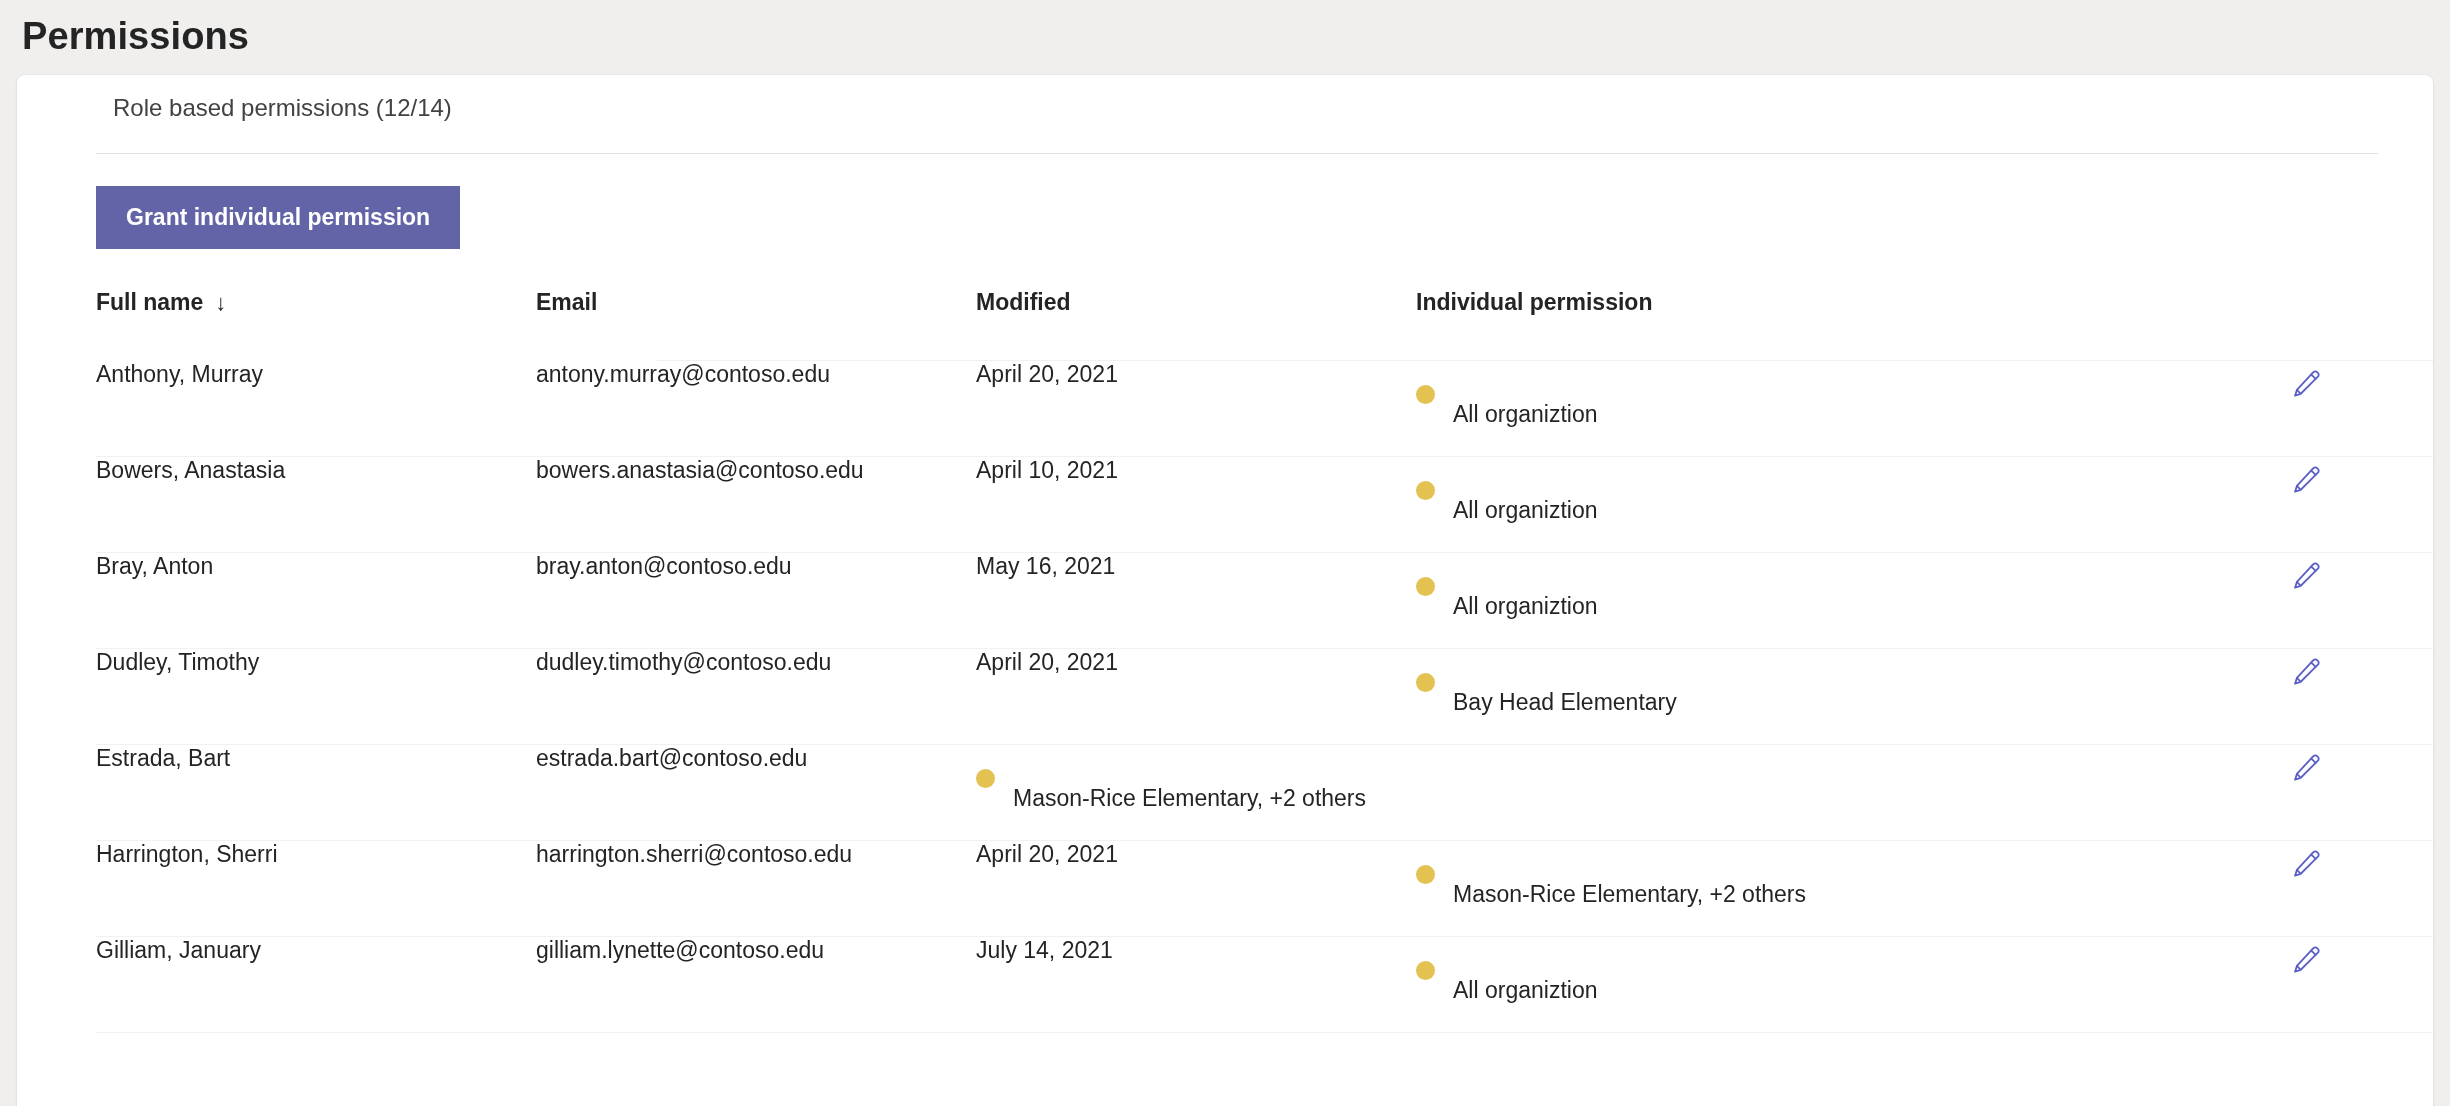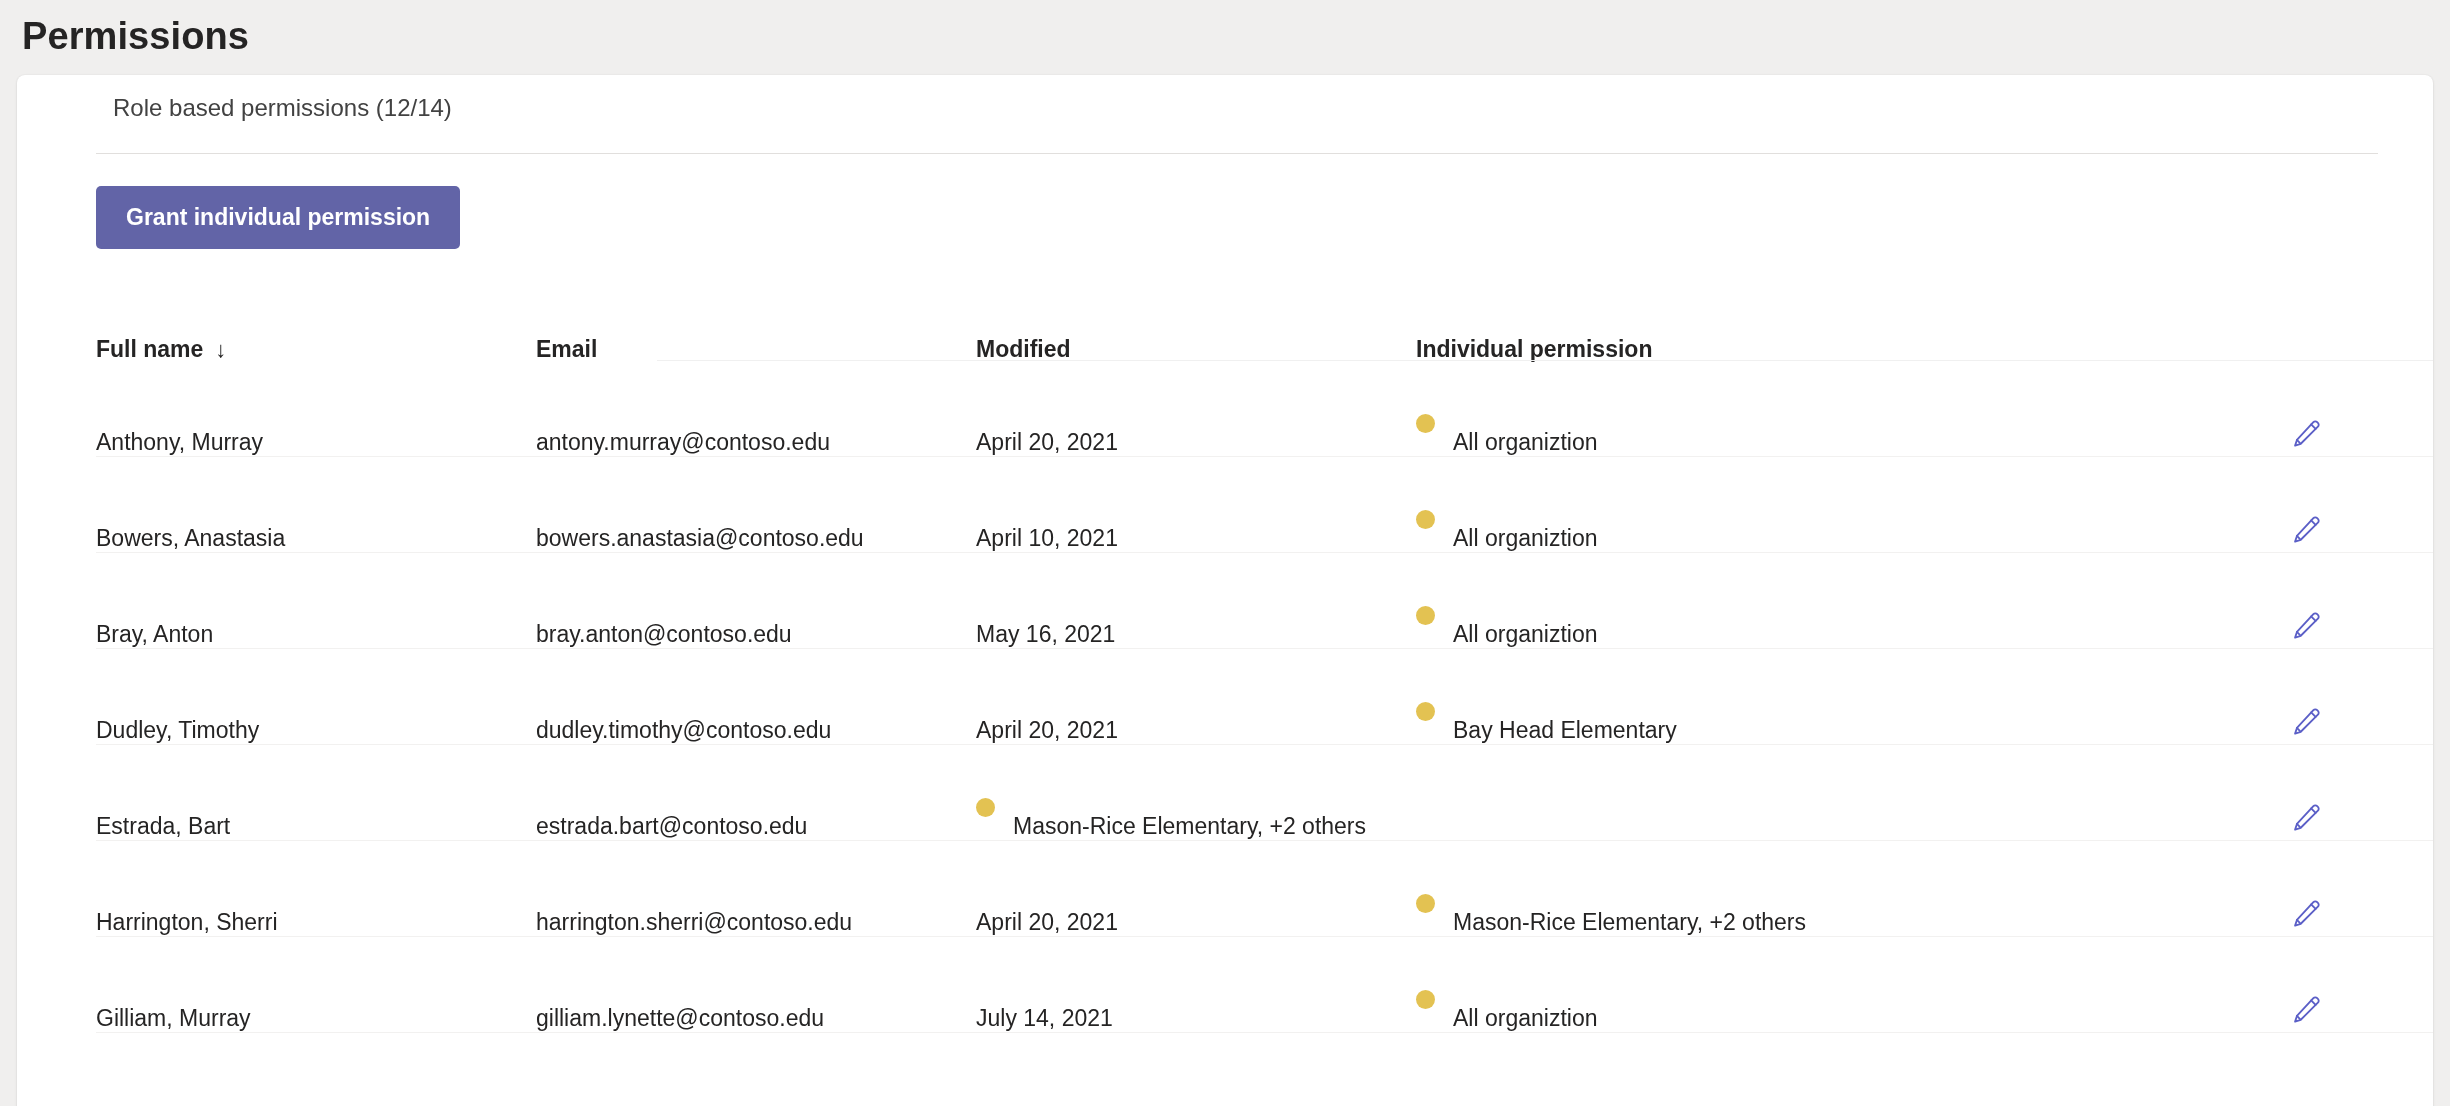--- a/index.html
+++ b/index.html
@@ -88,34 +88,34 @@
     padding: 32px 0 0 79px;
   }
   .grant-btn {
     display: inline-block;
     background: #6264a7;
     color: #ffffff;
     font-size: 23px;
     font-weight: 600;
     font-family: inherit;
     border: none;
-    border-radius: 5px;
+    border-radius: 0;
     padding: 20px 30px;
     cursor: pointer;
     line-height: 1;
   }
 
   
   .table {
     margin-top: 42px;
     width: 100%;
   }
   .row {
     display: flex;
-    align-items: flex-end;
+    align-items: flex-start;
     position: relative;
     padding-left: 79px;
     padding-right: 40px;
     box-sizing: border-box;
   }
   .head-row {
     height: 70px;
   }
   .head-row::after {
     content: "";
@@ -345,21 +345,21 @@
               <path d="M17.2 3.6a1.9 1.9 0 0 1 2.7 0l0.5 0.5a1.9 1.9 0 0 1 0 2.7L8.3 18.9l-4 1.3 1.3-4z"></path>
               <path d="M15.6 5.2l3.2 3.2"></path>
               <path d="M5.6 16.2l2.2 2.2"></path>
             </svg>
           </span>
         </button>
       </div>
     </div>
 
     <div class="row data-row">
-      <div class="c-name"><span class="cell">Gilliam, Murray</span></div>
+      <div class="c-name"><span class="cell">Gilliam, January</span></div>
       <div class="c-email"><span class="cell">gilliam.lynette@contoso.edu</span></div>
       <div class="c-mod"><span class="cell">July 14, 2021</span></div>
       <div class="c-perm">
         <span class="dot" style="background: rgb(227, 194, 82);"></span>
         <span class="cell">All organiztion</span>
       </div>
       <div class="c-act">
         <button class="edit-btn">
           <span>
             <svg width="34" height="34" viewBox="0 0 24 24" fill="none" stroke="#5b5fc7" stroke-width="1.3" stroke-linecap="round" stroke-linejoin="round">

